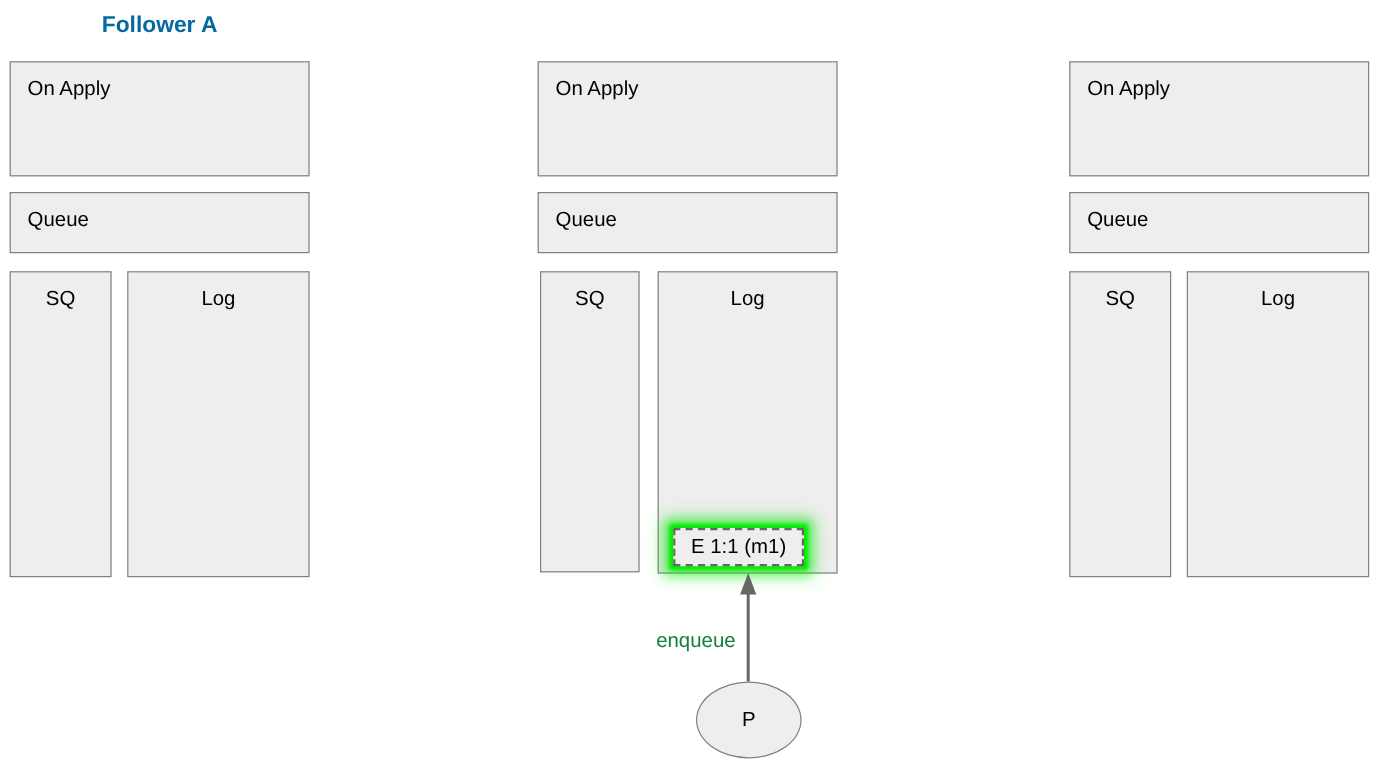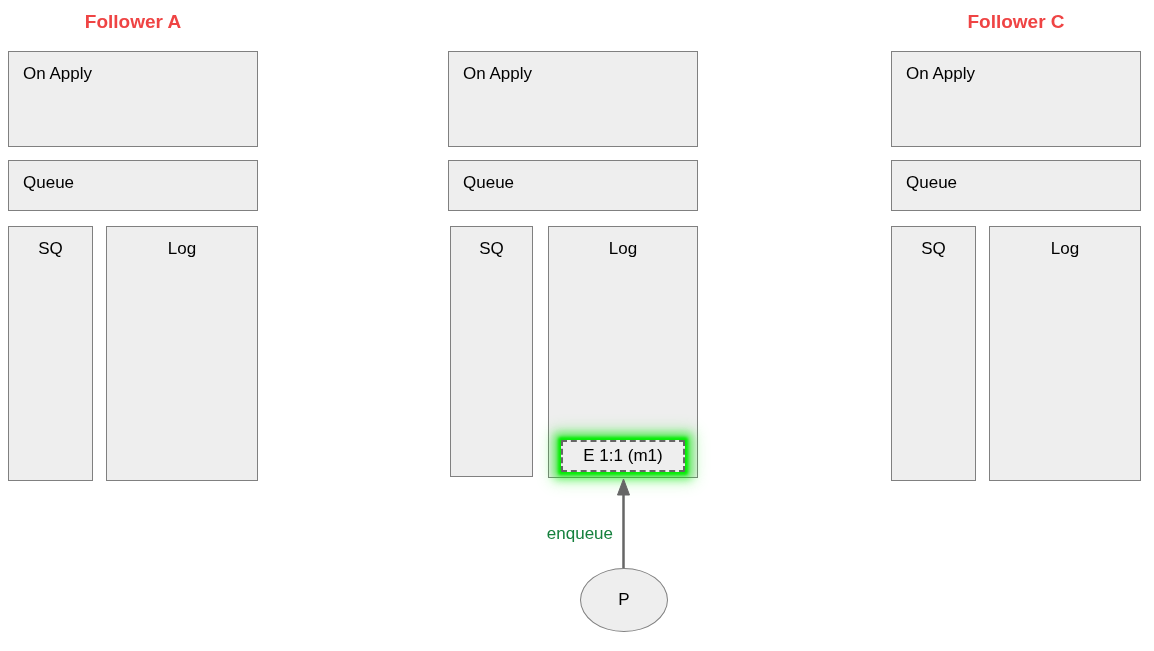--- a/index.html
+++ b/index.html
@@ -19,21 +19,21 @@
     position: absolute;
     left: 0;
     top: 0;
     width: 1154px;
     height: 651px;
   }
   .node-title {
     position: absolute;
     font-size: 19px;
     font-weight: bold;
-    color: #ef4444;
+    color: #0369a1;
     text-align: center;
     line-height: 21px;
     white-space: nowrap;
     letter-spacing: 0px;
   }
   .box {
     position: absolute;
     background: #eeeeee;
     border: 1px solid #808080;
     box-sizing: border-box;
@@ -134,23 +134,22 @@
   </div>
 
   <div class="box" style="left:450px; top:226px; width:83px; height:251px;">
     <span class="box-label label-center">SQ</span>
   </div>
 
   <div class="box" style="left:548px; top:226px; width:150px; height:252px;">
     <span class="box-label label-center">Log</span>
   </div>
 
-  <div class="entry" style="left:561px; top:440px; width:124px; height:32px;">E 1:1 (m1)</div>
+  <div class="entry" style="left:561px; top:440px; width:109px; height:32px;">E 1:1 (m1)</div>
 
-  <div class="node-title" style="left:891px; top:11px; width:250px;">Follower C</div>
 
   <div class="box" style="left:891px; top:51px; width:250px; height:96px;">
     <span class="box-label label-left">On Apply</span>
   </div>
 
   <div class="box" style="left:891px; top:160px; width:250px; height:51px;">
     <span class="box-label label-left">Queue</span>
   </div>
 
   <div class="box" style="left:891px; top:226px; width:85px; height:255px;">

